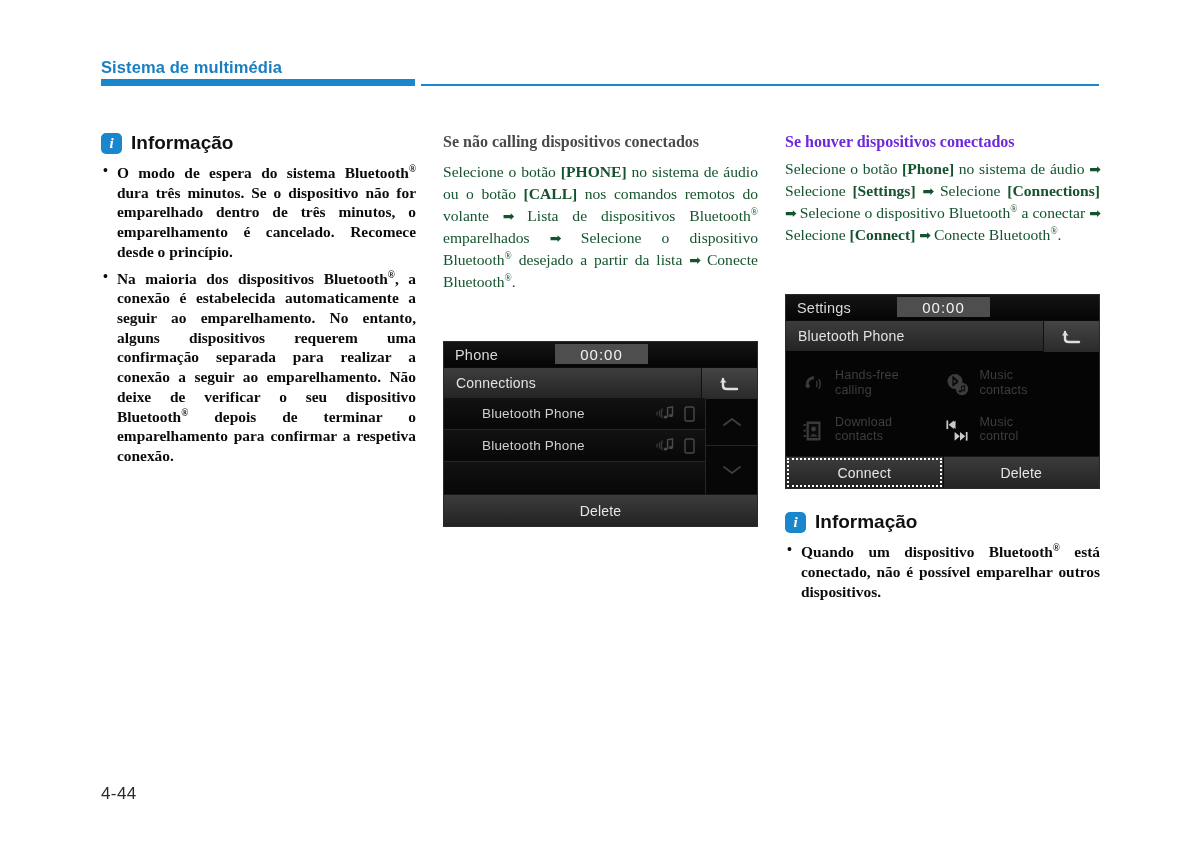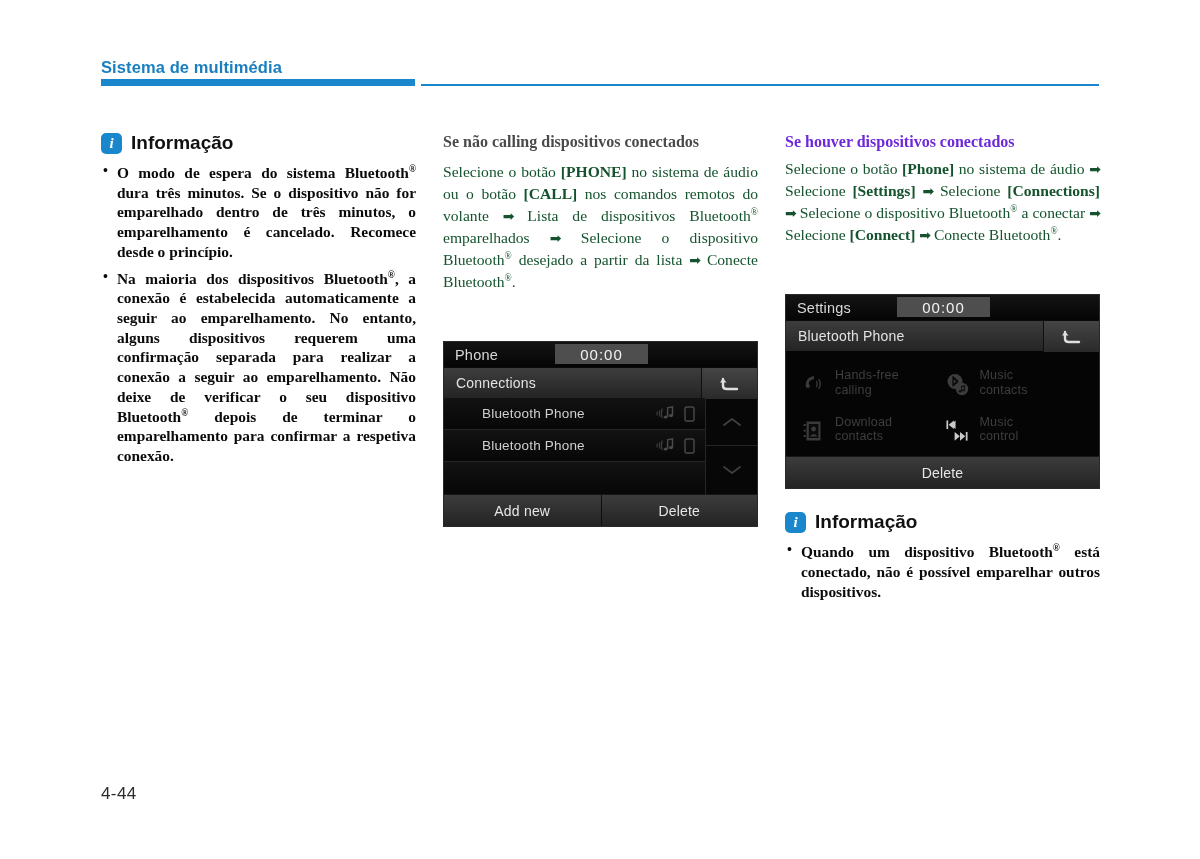--- a/index.html
+++ b/index.html
@@ -305,21 +305,20 @@
           </div>
           <div class="scroll-btn">
             <svg width="22" height="12" viewBox="0 0 22 12">
               <path d="M3 3 L11 9 L19 3" fill="none" stroke="#3f3f3f" stroke-width="1.8" stroke-linecap="round" stroke-linejoin="round"></path>
             </svg>
           </div>
         </div>
       </div>
 
       <div class="btn-row">
-        <div class="screen-btn">Add new</div>
         <div class="screen-btn">Delete</div>
       </div>
     </div>
   </div>
 
   <div class="col col-right">
     <div class="sub-title dark">Se houver dispositivos conectados</div>
     <div class="body-sans" style="margin-bottom:18px;">Selecione o botão <b>[Phone]</b> no sistema de áudio <span class="arrow">➡</span> Selecione <b>[Settings]</b> <span class="arrow">➡</span> Selecione <b>[Connections]</b> <span class="arrow">➡</span> Selecione o dispositivo Bluetooth<sup class="reg">®</sup> a conectar <span class="arrow">➡</span> Selecione <b>[Connect]</b> <span class="arrow">➡</span> Conecte Bluetooth<sup class="reg">®</sup>.</div>
 
     <div class="screen">
@@ -407,20 +406,21 @@
             </svg>
           </span>
           <span class="flabel">
             <span>Music</span><br>
             <span>control</span>
           </span>
         </div>
       </div>
 
       <div class="btn-row">
+        <div class="screen-btn focused">Connect</div>
         <div class="screen-btn">Delete</div>
       </div>
     </div>
 
     <div style="margin-top:22px;">
       <div class="info-head">
         <div class="info-icon">i</div>
         <div class="info-title">Informação</div>
       </div>
       <ul class="bullets">

